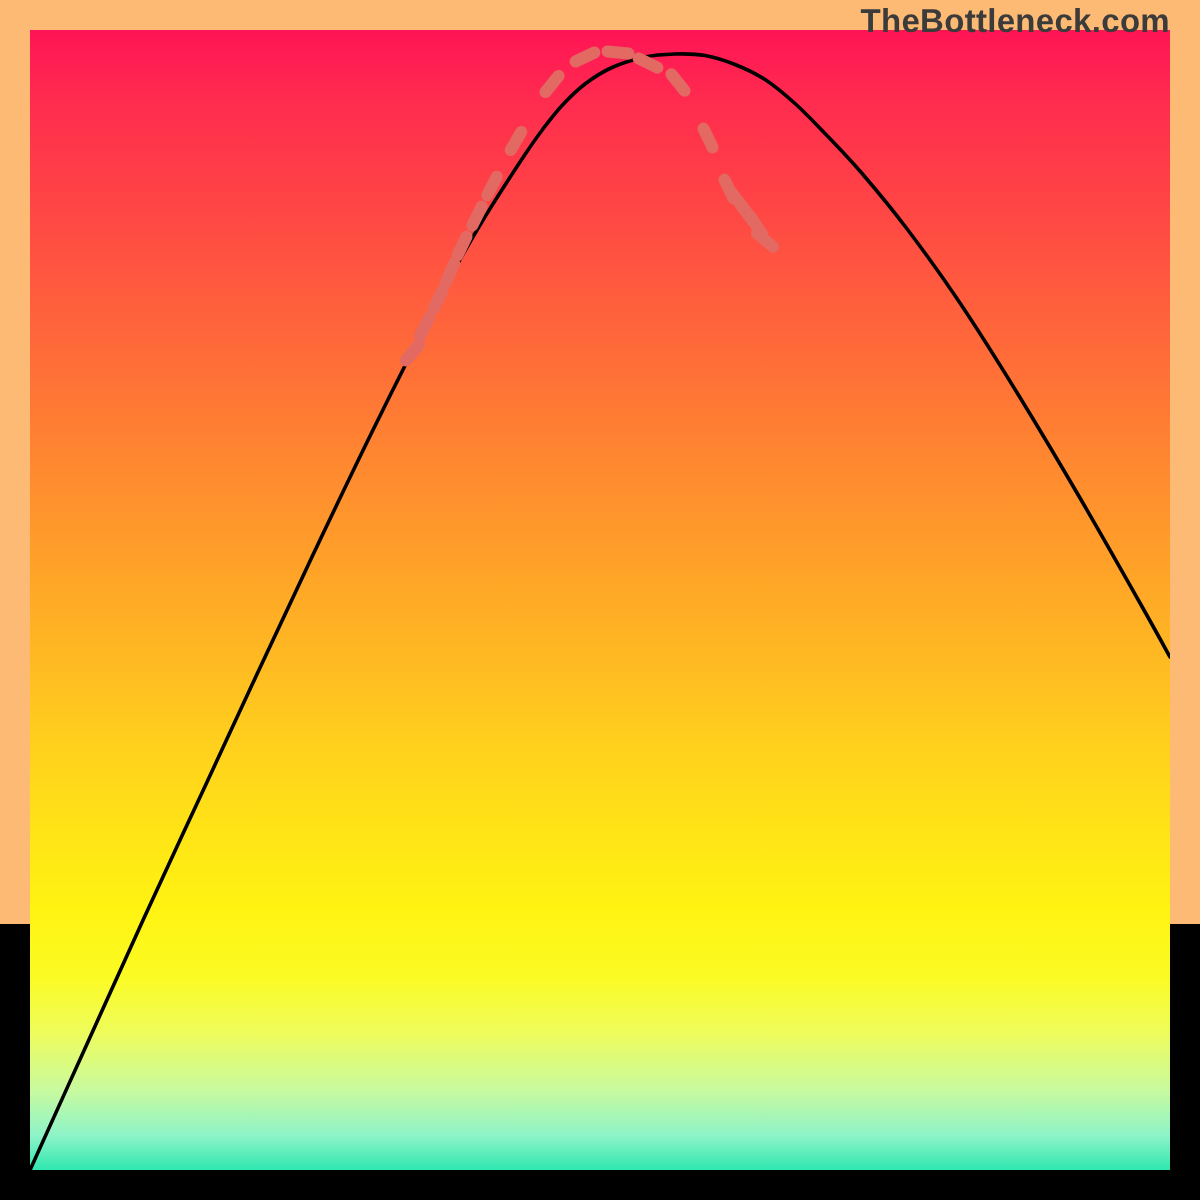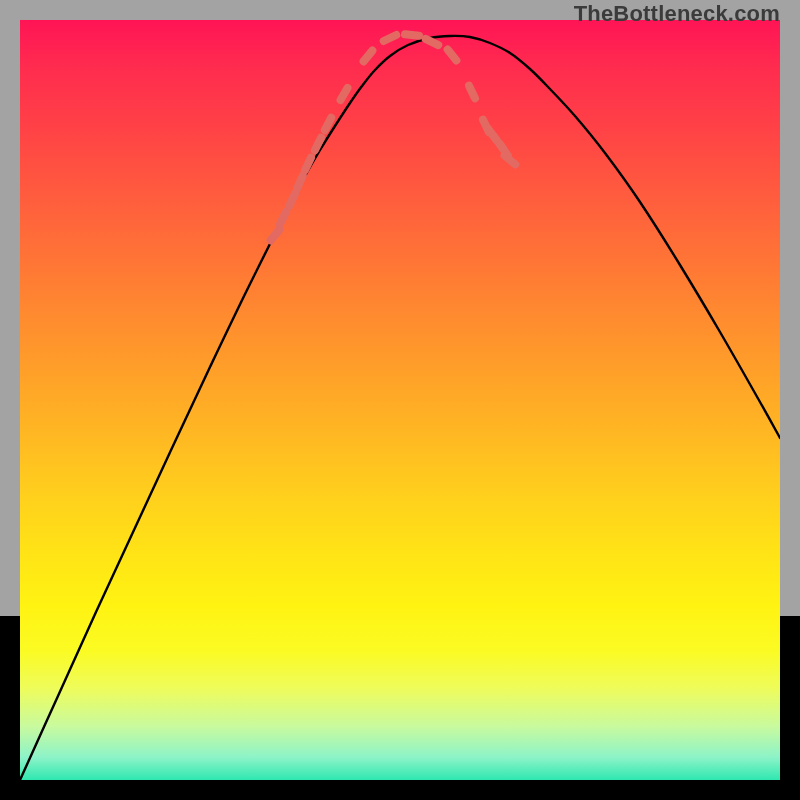--- a/index.html
+++ b/index.html
@@ -7,21 +7,21 @@
     padding: 0;
     width: 800px;
     height: 800px;
     background: #000;
     overflow: hidden;
   }
   .stage {
     position: relative;
     width: 800px;
     height: 616px;
-    background: #a3a3a3;
+    background: #fdba74;
   }
   .watermark {
     position: absolute;
     top: 1px;
     right: 20px;
     color: #3b3b3b;
     font-family: Arial, Helvetica, sans-serif;
     font-size: 22px;
     font-weight: 600;
     letter-spacing: 0.2px;

